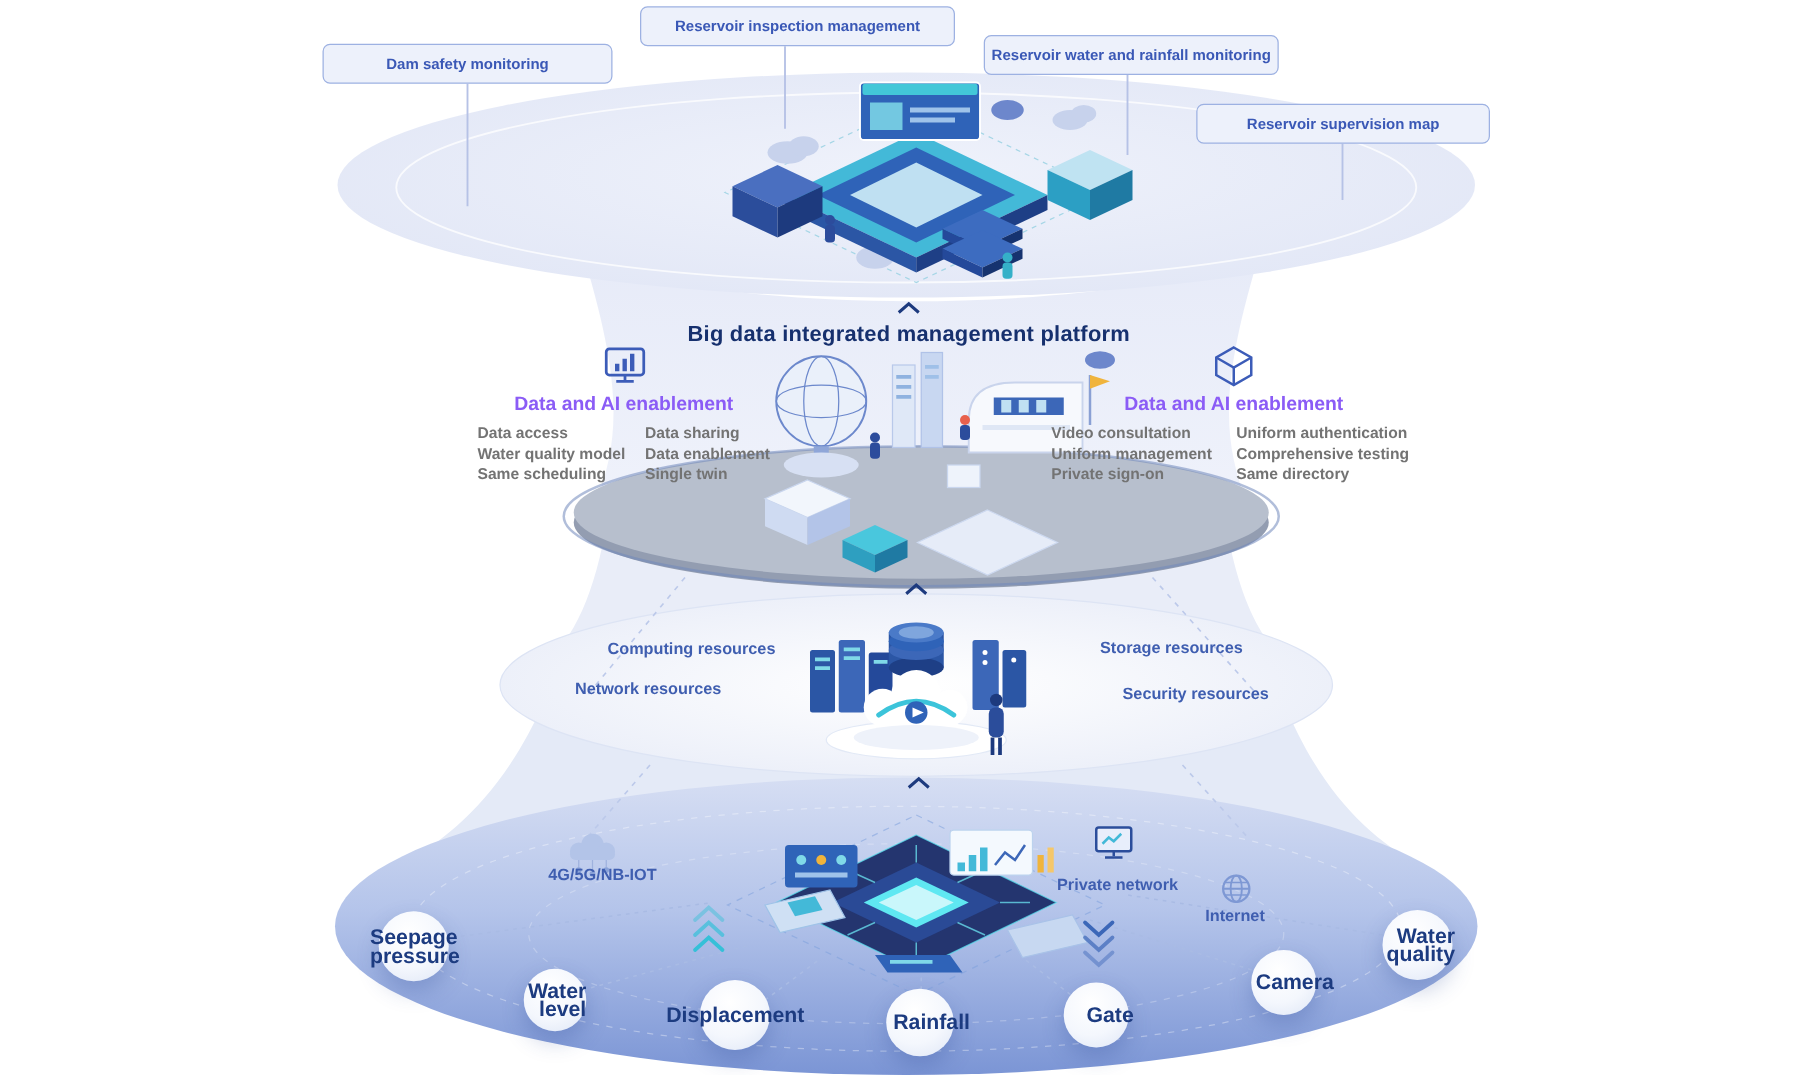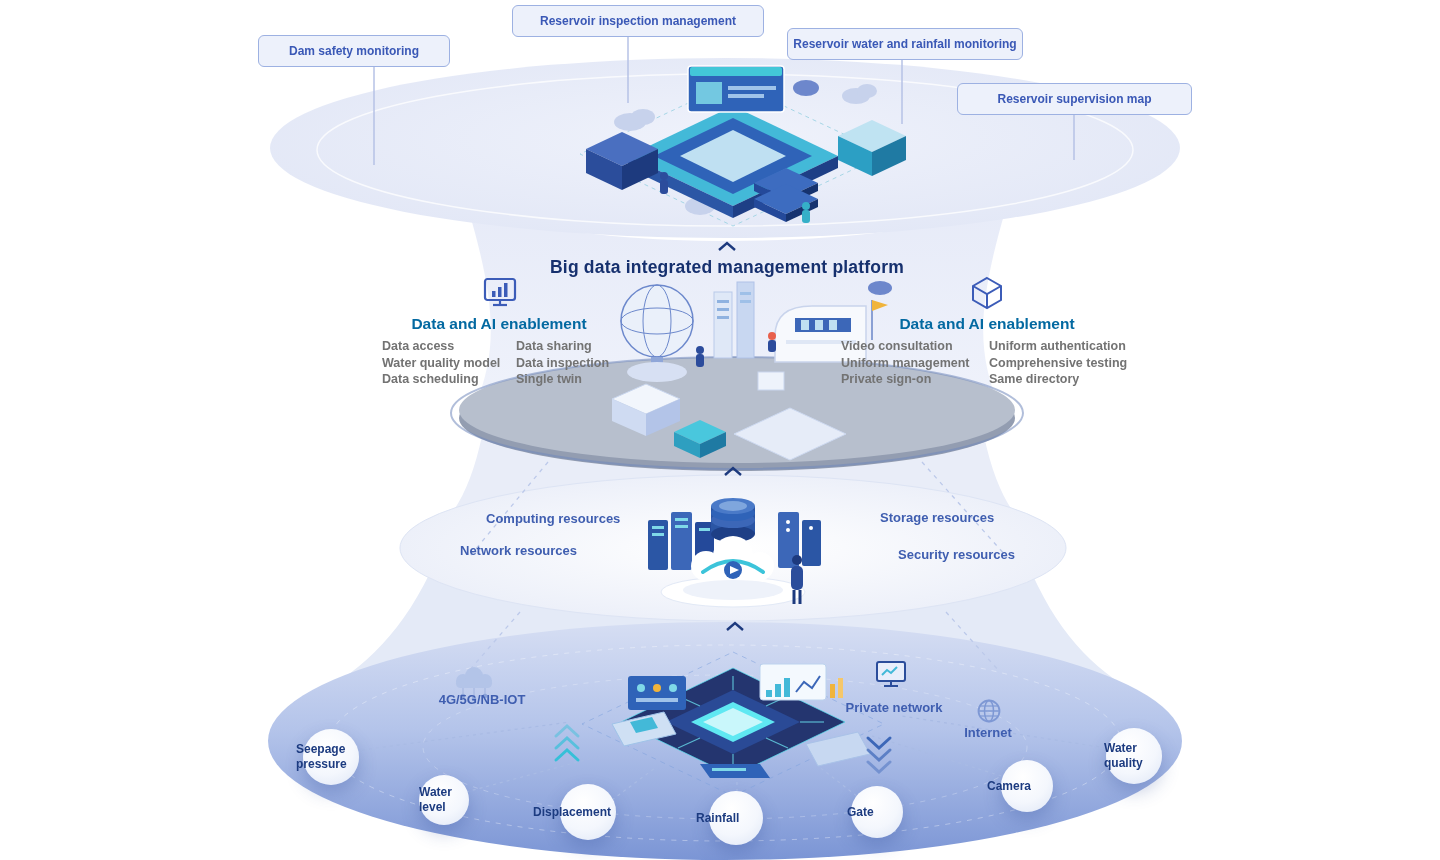--- a/index.html
+++ b/index.html
@@ -5,34 +5,34 @@
   *{margin:0;padding:0;box-sizing:border-box}
   html,body{width:1440px;height:860px}
   body{font-family:"Liberation Sans",sans-serif;background:#ffffff;overflow:hidden}
   .stage{position:relative;width:1440px;height:860px;background:#ffffff;overflow:hidden}
   .bg{position:absolute;left:0;top:0;z-index:1}
   .callout{position:absolute;border:1.5px solid #9db1e2;background:#edf1fb;border-radius:6px;
     display:flex;align-items:center;justify-content:center;color:#3a58b6;font-size:12px;
     font-weight:600;white-space:nowrap;padding:0 4px;z-index:3}
   .title{position:absolute;transform:translateX(-50%);color:#16306e;font-weight:700;
     font-size:17.5px;white-space:nowrap;letter-spacing:.2px;z-index:3}
-  .subtitle{position:absolute;transform:translateX(-50%);color:#0369a1;font-weight:700;
+  .subtitle{position:absolute;transform:translateX(-50%);color:#8b5cf6;font-weight:700;
     font-size:15.5px;white-space:nowrap;z-index:3}
   .list{position:absolute;z-index:3}
   .list div{font-size:12.5px;line-height:16.5px;color:#737373;font-weight:600;white-space:nowrap}
   .resource{position:absolute;font-size:13px;font-weight:600;color:#3f5eb0;white-space:nowrap;z-index:3}
   .netlabel{position:absolute;transform:translateX(-50%);font-size:13px;font-weight:600;color:#3f5eb0;white-space:nowrap;z-index:3}
   .icon{position:absolute;line-height:0;z-index:3}
   .caret{position:absolute;line-height:0;z-index:3}
   .sensor{position:absolute;z-index:3}
   .sensor-ball{position:absolute;inset:0;border-radius:50%;
     background:radial-gradient(circle at 42% 32%,#ffffff 0%,#f4f7fd 55%,#dde5f5 100%);
     box-shadow:0 8px 18px rgba(47,76,150,.28)}
   .sensor-label{position:absolute;left:50%;top:50%;transform:translate(-50%,-50%);
-    text-align:left;color:#1c3b80;font-weight:700;font-size:12px;line-height:15px;z-index:4}
+    text-align:right;color:#1c3b80;font-weight:700;font-size:17px;line-height:15px;z-index:4}
 </style>
 </head>
 <body>
 
 <div class="stage">
 
 <svg class="bg" width="1440" height="860" viewBox="0 0 1440 860">
   <defs>
     <linearGradient id="gBottom" x1="0" y1="0" x2="0" y2="1">
       <stop offset="0" stop-color="#d6def3"></stop>
@@ -248,21 +248,21 @@
       <polyline points="556,736 567,726 578,736" opacity="0.45"></polyline>
     </g>
     <g stroke="#3c67b8" stroke-width="3" fill="none" stroke-linecap="round">
       <polyline points="868,738 879,748 890,738"></polyline>
       <polyline points="868,750 879,760 890,750" opacity="0.7"></polyline>
       <polyline points="868,762 879,772 890,762" opacity="0.45"></polyline>
     </g>
   </g>
 </svg>
 
-<div class="callout" style="left:258px;top:35px;width:192px;height:32px">Dam safety monitoring</div>
+<div class="callout" style="left:258px;top:35px;width:232px;height:32px">Dam safety monitoring</div>
 <div class="callout" style="left:512px;top:5px;width:252px;height:32px">Reservoir inspection management</div>
 <div class="callout" style="left:787px;top:28px;width:236px;height:32px">Reservoir water and rainfall monitoring</div>
 <div class="callout" style="left:957px;top:83px;width:235px;height:32px">Reservoir supervision map</div>
 
 <div class="caret" style="left:717px;top:241px">
   <svg width="20" height="11">
         <polyline points="2,9 10,2 18,9" fill="none" stroke="#1d3a7e" stroke-width="2.4"></polyline>
       </svg>
 </div>
 <div class="title" style="left:727px;top:257px">Big data integrated management platform</div>
@@ -286,25 +286,25 @@
     <rect x="15" y="10" width="3.5" height="10" fill="#3c5cb8"></rect>
     <rect x="21" y="6" width="3.5" height="14" fill="#3c5cb8"></rect>
     <line x1="17" y1="23" x2="17" y2="27" stroke="#3c5cb8" stroke-width="2.2"></line>
     <line x1="10" y1="28" x2="24" y2="28" stroke="#3c5cb8" stroke-width="2.2"></line>
   </svg>
 </div>
 <div class="subtitle" style="left:499px;top:315px">Data and AI enablement</div>
 <div class="list" style="left:382px;top:338px">
   <div>Data access</div>
   <div>Water quality model</div>
-  <div>Data scheduling</div>
+  <div>Same scheduling</div>
 </div>
 <div class="list" style="left:516px;top:338px">
   <div>Data sharing</div>
-  <div>Data inspection</div>
+  <div>Data enablement</div>
   <div>Single twin</div>
 </div>
 
 <div class="icon" style="left:970px;top:276px">
   <svg width="34" height="34" viewBox="0 0 34 34">
     <polygon points="17,2 31,10 31,24 17,32 3,24 3,10" fill="none" stroke="#3c5cb8" stroke-width="2"></polygon>
     <polyline points="3,10 17,18 31,10" fill="none" stroke="#3c5cb8" stroke-width="2"></polyline>
     <line x1="17" y1="18" x2="17" y2="32" stroke="#3c5cb8" stroke-width="2"></line>
   </svg>
 </div>

